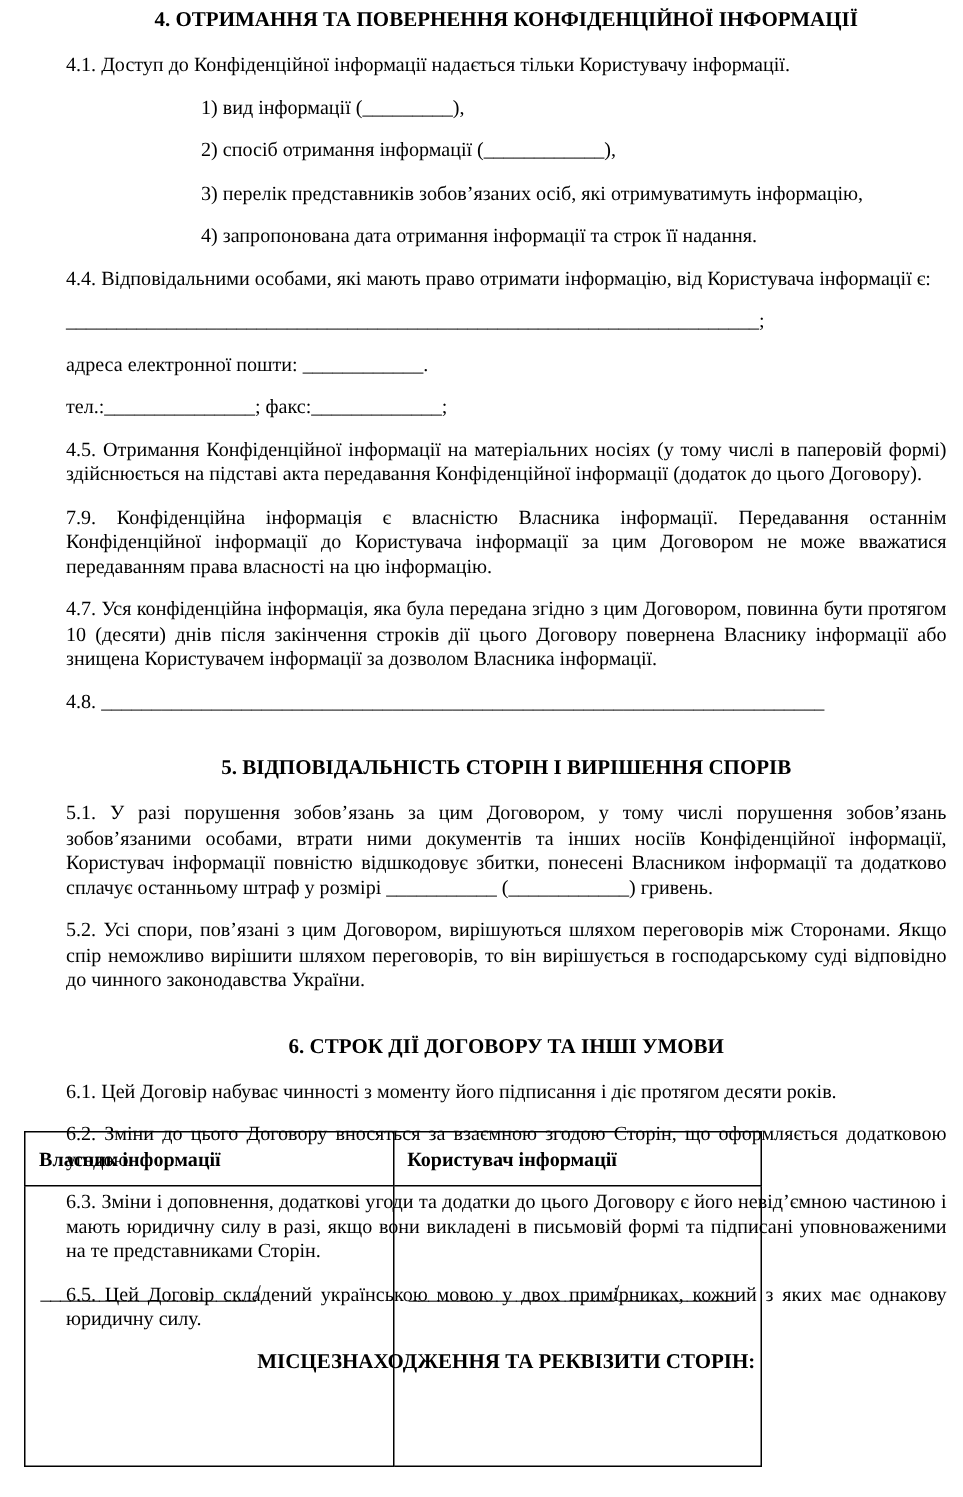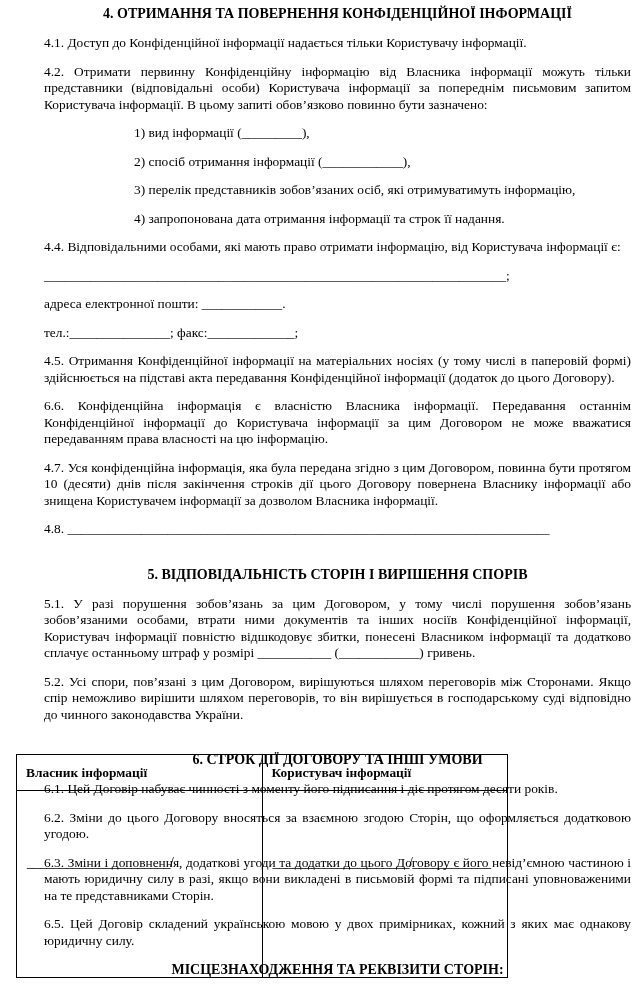--- a/index.html
+++ b/index.html
@@ -21,31 +21,30 @@
     table.req tr.head td { height: 35px; vertical-align: middle; font-weight: bold; font-size: 13.4px; padding-left: 9px; }
     .sig { position: relative; height: 186px; }
     .sig span { position: absolute; top: 64px; left: 10px; font-size: 14px; letter-spacing: -0.5px; }
   </style>
 </head>
 <body>
 
 <div class="page">
   <p class="h">4. ОТРИМАННЯ ТА ПОВЕРНЕННЯ КОНФІДЕНЦІЙНОЇ ІНФОРМАЦІЇ</p>
   <p class="p left">4.1. Доступ до Конфіденційної інформації надається тільки Користувачу інформації.</p>
-  <p class="p">4.2. Отримати первинну Конфіденційну інформацію від Власника інформації можуть тільки представники (відповідальні особи)  Користувача інформації за попереднім письмовим запитом Користувача інформації. В цьому запиті обов’язково повинно бути зазначено:</p>
   <p class="p ind">1) вид інформації (_________),</p>
   <p class="p ind">2) спосіб отримання інформації (____________),</p>
   <p class="p ind">3) перелік представників зобов’язаних осіб, які отримуватимуть інформацію,</p>
   <p class="p ind">4) запропонована дата отримання інформації та строк її надання.</p>
   <p class="p left">4.4. Відповідальними особами, які мають право отримати інформацію,  від  Користувача інформації є:</p>
   <p class="p left">_____________________________________________________________________;</p>
   <p class="p left">адреса електронної пошти: ____________.</p>
   <p class="p left">тел.:_______________; факс:_____________;</p>
   <p class="p">4.5. Отримання Конфіденційної інформації на матеріальних носіях (у тому числі в паперовій формі) здійснюється на підставі акта передавання Конфіденційної інформації (додаток   до цього Договору).</p>
-  <p class="p">6.6. Конфіденційна інформація є власністю Власника інформації. Передавання останнім Конфіденційної інформації до Користувача інформації за цим Договором не може вважатися передаванням права власності на цю інформацію.</p>
+  <p class="p">7.9. Конфіденційна інформація є власністю Власника інформації. Передавання останнім Конфіденційної інформації до Користувача інформації за цим Договором не може вважатися передаванням права власності на цю інформацію.</p>
   <p class="p">4.7. Уся конфіденційна інформація, яка була передана згідно з цим Договором, повинна бути протягом 10 (десяти) днів після закінчення строків дії цього Договору повернена Власнику інформації або знищена Користувачем інформації за  дозволом Власника інформації.</p>
   <p class="p left">4.8. ________________________________________________________________________</p>
   <div class="gap"></div>
 
   <p class="h">5. ВІДПОВІДАЛЬНІСТЬ СТОРІН І ВИРІШЕННЯ СПОРІВ</p>
   <p class="p">5.1. У разі порушення зобов’язань за цим Договором, у тому числі порушення зобов’язань зобов’язаними особами, втрати ними документів та інших носіїв Конфіденційної інформації, Користувач інформації повністю відшкодовує  збитки, понесені Власником інформації та додатково сплачує останньому штраф у розмірі ___________ (____________) гривень.</p>
   <p class="p">5.2. Усі спори, пов’язані з цим Договором, вирішуються шляхом переговорів між Сторонами. Якщо спір неможливо вирішити шляхом переговорів, то він вирішується в господарському суді відповідно до чинного законодавства України.</p>
   <div class="gap"></div>
 
   <p class="h">6. СТРОК ДІЇ ДОГОВОРУ ТА ІНШІ УМОВИ</p>

